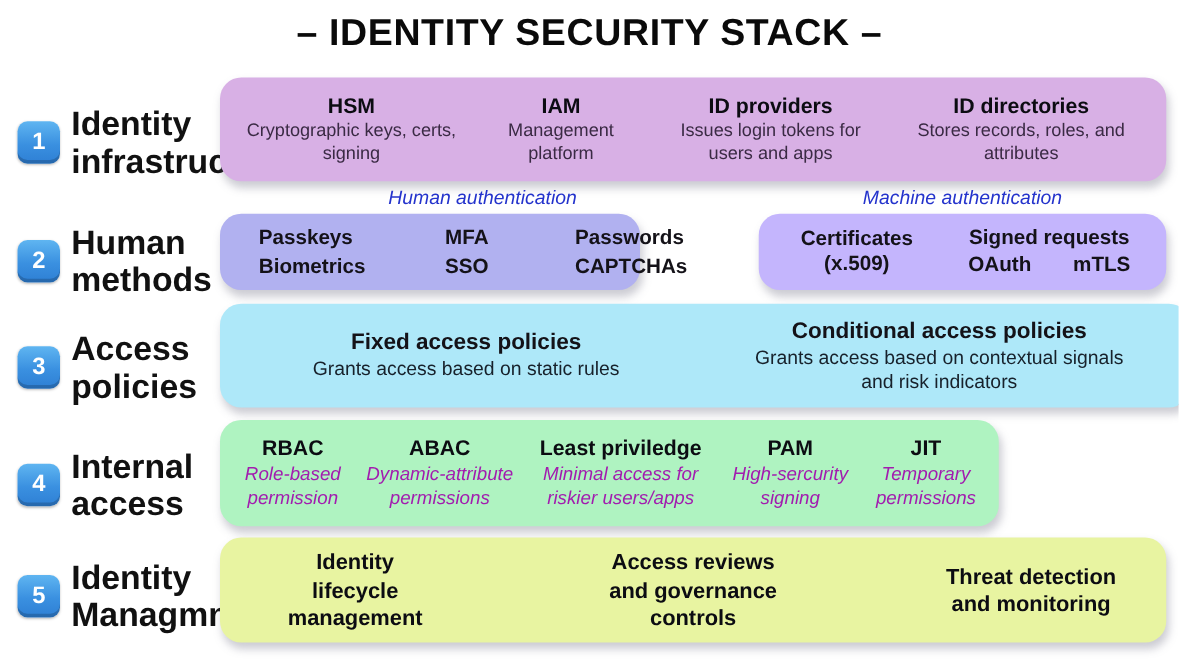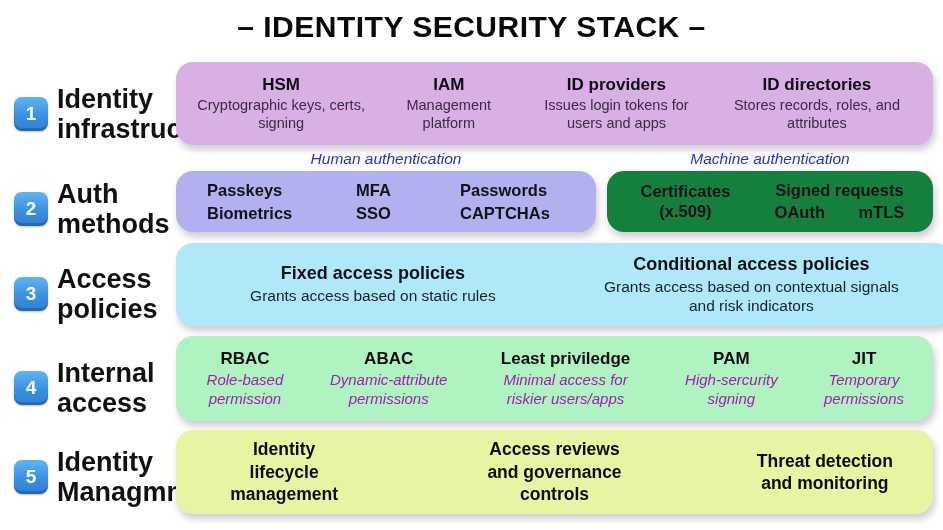--- a/index.html
+++ b/index.html
@@ -32,38 +32,38 @@
   
   #box1{left:176px;top:62px;width:757px;height:83px;justify-content:space-between;padding:0 14px;box-sizing:border-box;}
   #box1 .d{color:#3a2a44;}
   #box1 .c1{flex:0 0 25%;} #box1 .c2{flex:0 0 19%;} #box1 .c3{flex:0 0 25%;} #box1 .c4{flex:0 0 28%;}
   #box1 .c1 .d{max-width:170px;} #box1 .c2 .d{max-width:110px;} #box1 .c3 .d{max-width:165px;} #box1 .c4 .d{max-width:185px;}
   
   .caption{position:absolute;top:150px;font-style:italic;font-size:15.5px;text-align:center;}
   #cap-human{left:176px;width:420px;}
   #cap-machine{left:607px;width:326px;}
   
-  #box2a{left:176px;top:171px;width:420px;height:61px;
+  #box2a{left:176px;top:171px;width:336px;height:61px;
     display:grid;grid-template-columns:149px 104px 150px;align-content:center;row-gap:4px;
     padding:0 0 0 31px;box-sizing:border-box;}
   #box2a .cell{font-weight:800;font-size:16.5px;text-align:left;}
   #box2b{left:607px;top:171px;width:326px;height:61px;padding:0 12px;box-sizing:border-box;gap:6px;}
   #box2b .cert{flex:0 0 44%;text-align:center;font-weight:800;font-size:16.5px;line-height:1.2;}
   #box2b .right{flex:1;display:flex;flex-direction:column;gap:3px;}
   #box2b .signed{text-align:center;font-weight:800;font-size:16.5px;}
   #box2b .pair{display:flex;justify-content:space-around;font-weight:800;font-size:16.5px;}
   
   #box3{left:176px;top:243px;width:757px;height:83px;}
   #box3 .half{text-align:center;}
   #box3 .h1{flex:0 0 47%;} #box3 .h2{flex:0 0 53%;}
   #box3 .t{font-weight:800;font-size:18px;}
   #box3 .d{font-size:15.5px;line-height:1.25;margin:2px auto 0;color:#17212b;}
   #box3 .h2 .d{max-width:300px;}
   
-  #box4{left:176px;top:336px;width:757px;height:85px;justify-content:space-between;padding:0 10px;box-sizing:border-box;}
+  #box4{left:176px;top:336px;width:623px;height:85px;justify-content:space-between;padding:0 10px;box-sizing:border-box;}
   #box4 .d{font-style:italic;font-size:15px;color:#a21caf;}
   #box4 .c1{flex:0 0 16%;} #box4 .c2{flex:0 0 21%;} #box4 .c3{flex:0 0 25%;} #box4 .c4{flex:0 0 18%;} #box4 .c5{flex:0 0 16%;}
   #box4 .c1 .d{max-width:105px;} #box4 .c2 .d{max-width:150px;} #box4 .c3 .d{max-width:165px;} #box4 .c4 .d{max-width:120px;} #box4 .c5 .d{max-width:110px;}
   
   #box5{left:176px;top:430px;width:757px;height:84px;justify-content:space-between;padding:0 18px;box-sizing:border-box;}
   #box5 .t{font-size:17.5px;line-height:1.28;margin:0 auto;}
   #box5 .c1{flex:0 0 25%;} #box5 .c2{flex:0 0 25%;} #box5 .c3{flex:0 0 25%;} #box5 .c4{flex:0 0 22%;}
   #box5 .c1 .t{max-width:125px;} #box5 .c2 .t{max-width:160px;} #box5 .c3 .t{max-width:140px;} #box5 .c4 .t{max-width:100px;}
   
   #lab1{top:84px;} #lab2{top:179px;} #lab3{top:264px;} #lab4{top:358px;} #lab5{top:447px;}
@@ -101,34 +101,34 @@
       <div class="d">Stores records, roles, and attributes</div>
     </div>
   </div>
 
   <div class="caption" id="cap-machine" style="color: rgb(36, 51, 204);">Machine authentication</div>
   <div class="caption" id="cap-human" style="color: rgb(36, 51, 204);">Human authentication</div>
 
   <div class="rowlabel" id="lab2">
     <div class="badge">2</div>
     <div class="txt">
-      <div>Auth</div>
+      <div>Human</div>
       <div>methods</div>
     </div>
   </div>
 
   <div class="box" id="box2a" style="background: rgb(177, 177, 240);">
     <div class="cell">Passkeys</div>
     <div class="cell">MFA</div>
     <div class="cell">Passwords</div>
     <div class="cell">Biometrics</div>
     <div class="cell">SSO</div>
     <div class="cell">CAPTCHAs</div>
   </div>
-  <div class="box" id="box2b" style="background: #15803d;">
+  <div class="box" id="box2b" style="background: #c4b5fd;">
     <div class="cert">
       <div>Certificates</div>
       <div>(x.509)</div>
     </div>
     <div class="right">
       <div class="signed">Signed requests</div>
       <div class="pair">
         <span>OAuth</span>
         <span>mTLS</span>
       </div>

